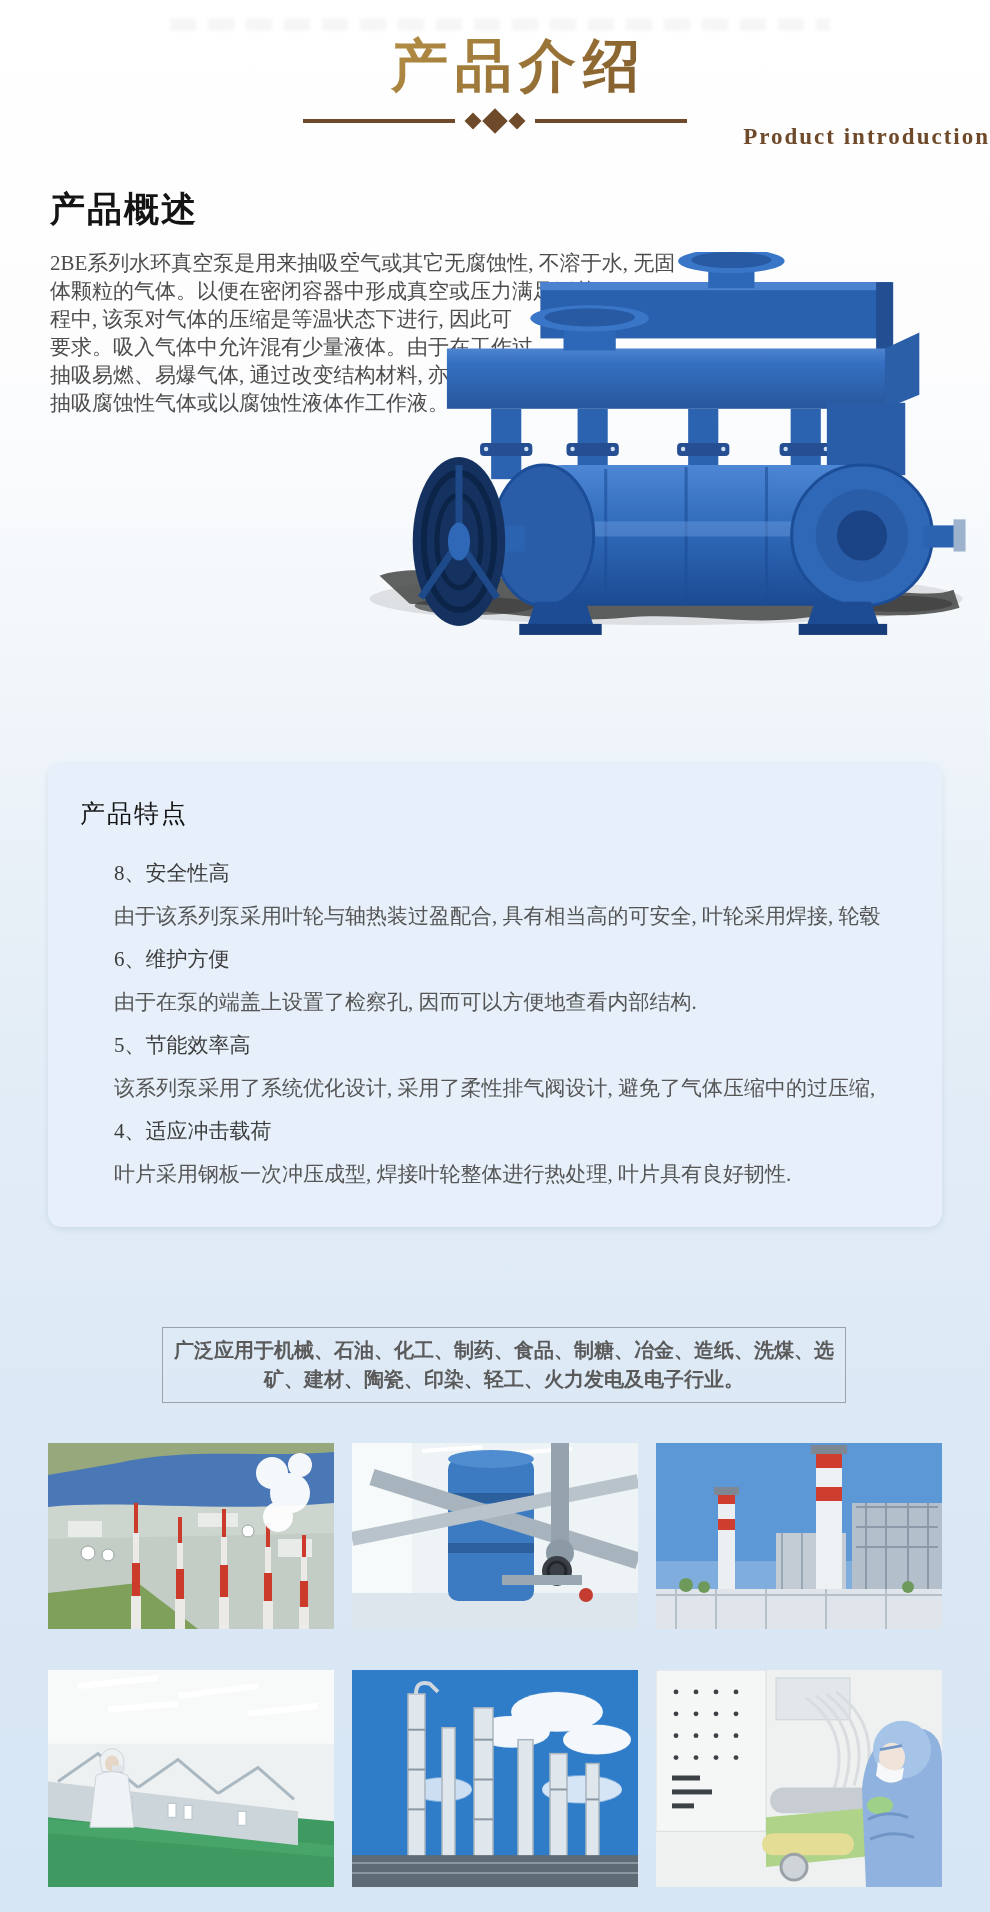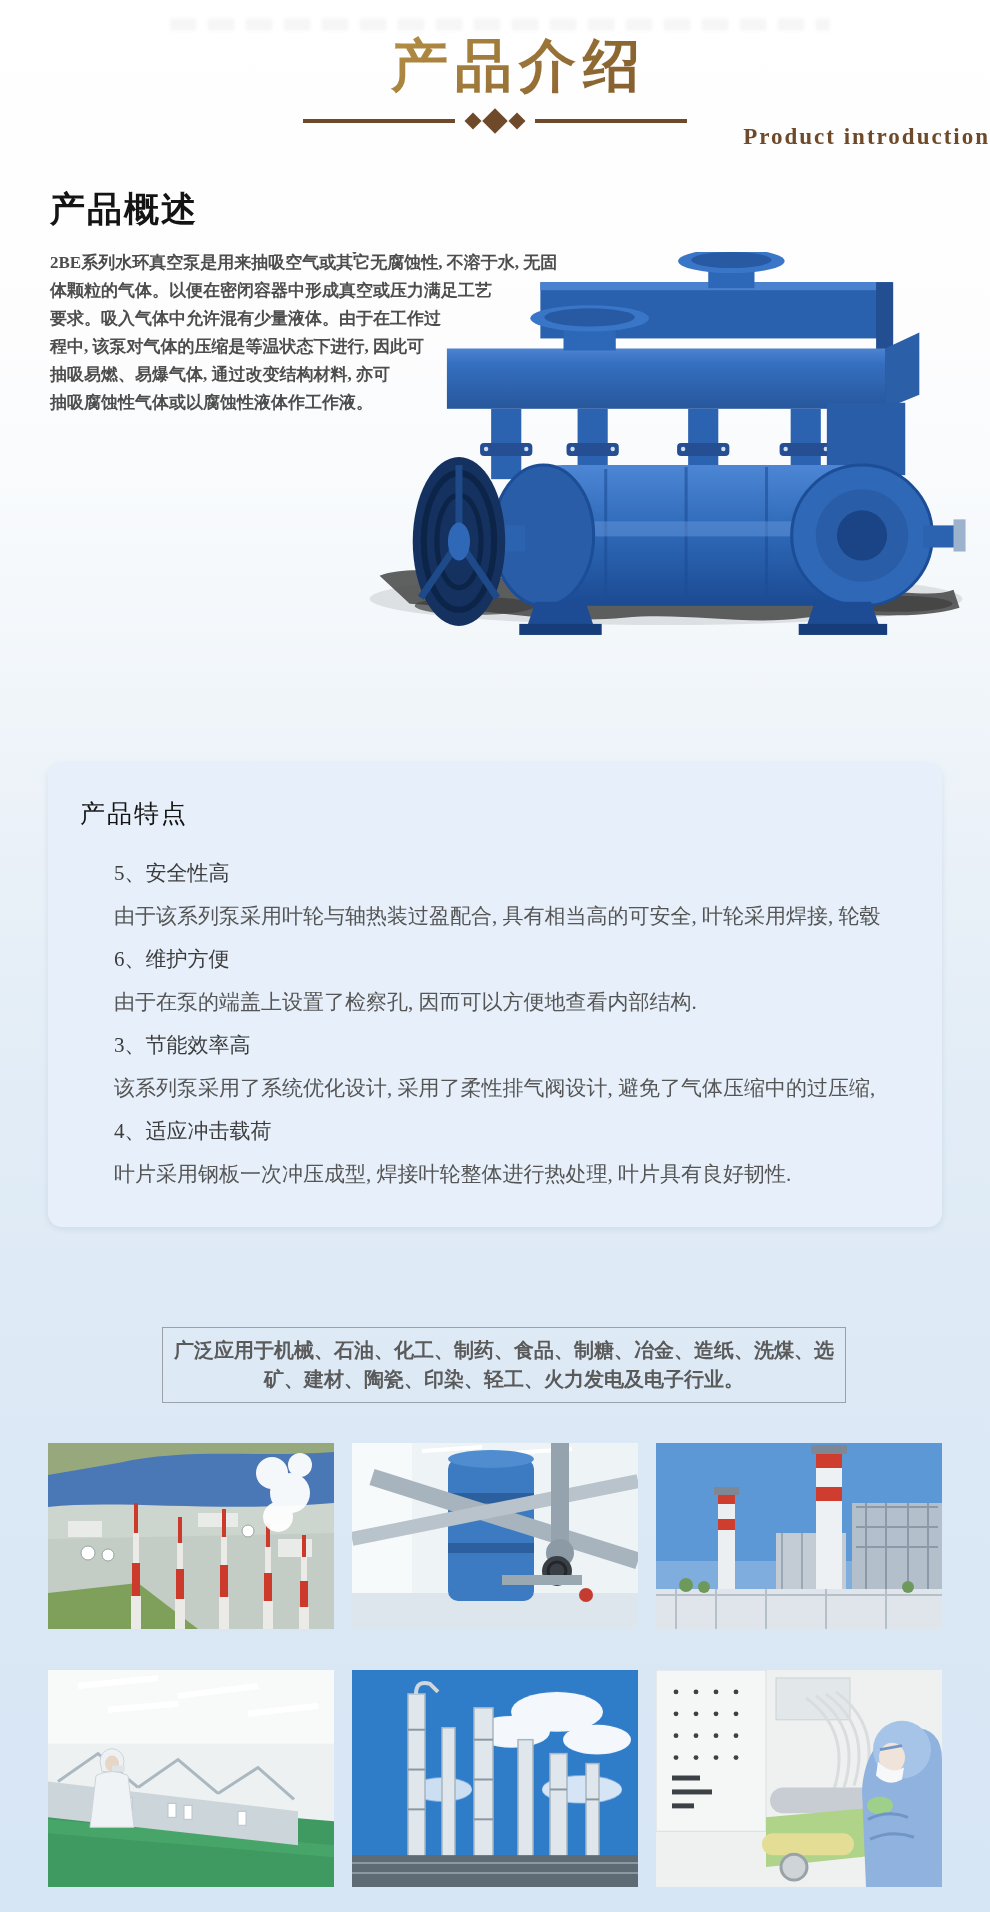--- a/index.html
+++ b/index.html
@@ -26,21 +26,21 @@
   .divider .dm { background:#6f4a2a; transform:rotate(45deg); }
   .dm.small { width:12px; height:12px; }
   .dm.big { width:18px; height:18px; }
   .subtitle {
     position:absolute; top:124px; left:0; width:100%; text-align:right;
     font-family:"Liberation Serif", serif; font-size:23px; font-weight:700;
     color:#6f4a2a; letter-spacing:2px;
   }
   
   .ov-heading { position:absolute; top:186px; left:50px; font-size:35px; font-weight:700; color:#141414; letter-spacing:2px; }
-  .ov-text { position:absolute; top:249px; left:50px; font-family:"Liberation Serif", serif; font-size:17px; color:#4d4d4d; line-height:28px; white-space:nowrap;font-weight:bold; }
+  .ov-text { position:absolute; top:249px; left:50px; font-family:"Liberation Serif", serif; font-size:21px; color:#4d4d4d; line-height:28px; white-space:nowrap; }
   .pump-wrap { position:absolute; top:252px; left:352px; width:618px; height:392px; }
   
   .feat-card {
     position:absolute; top:763px; left:48px; width:894px; height:464px;
     background:#e7f0fa; border-radius:14px; box-shadow:0 2px 6px rgba(120,150,180,.18);
   }
   .feat-heading { margin:34px 0 0 32px; font-size:25px; font-weight:400; color:#141414; letter-spacing:2px; }
   .feat-list { margin:22px 0 0 66px; font-family:"Liberation Serif", serif; }
   .feat-line { font-size:21px; line-height:43px; white-space:nowrap; }
   .feat-line.t { color:#3c3c3c; }
@@ -77,22 +77,22 @@
       <div class="dm small"></div>
     </div>
     <div class="line"></div>
   </div>
   <div class="subtitle">Product introduction</div>
 
   <div class="ov-heading">产品概述</div>
   <div class="ov-text">
     <div>2BE系列水环真空泵是用来抽吸空气或其它无腐蚀性, 不溶于水, 无固</div>
     <div>体颗粒的气体。以便在密闭容器中形成真空或压力满足工艺</div>
+    <div>程中, 该泵对气体的压缩是等温状态下进行, 因此可</div>
     <div>要求。吸入气体中允许混有少量液体。由于在工作过</div>
-    <div>程中, 该泵对气体的压缩是等温状态下进行, 因此可</div>
     <div>抽吸易燃、易爆气体, 通过改变结构材料, 亦可</div>
     <div>抽吸腐蚀性气体或以腐蚀性液体作工作液。</div>
   </div>
 
   <div class="pump-wrap" aria-label="blue-water-ring-vacuum-pump-photo">
     <svg viewBox="0 0 610 390" width="618" height="392">
       <defs>
         <linearGradient id="gBody" x1="0" y1="0" x2="0" y2="1">
           <stop offset="0" stop-color="#4c86d4"></stop>
             <stop offset=".45" stop-color="#2f6ab9"></stop>
@@ -173,25 +173,25 @@
       <polygon points="180,348 230,348 238,372 172,372" fill="#1d4c94"></polygon>
       <rect x="164" y="370" width="82" height="11" fill="#163d7a"></rect>
       <polygon points="458,348 514,348 522,372 450,372" fill="#1d4c94"></polygon>
       <rect x="442" y="370" width="88" height="11" fill="#163d7a"></rect>
     </svg>
   </div>
 
   <div class="feat-card">
     <div class="feat-heading">产品特点</div>
     <div class="feat-list">
-      <div class="feat-line t">5、安全性高</div>
+      <div class="feat-line t">8、安全性高</div>
       <div class="feat-line p">由于该系列泵采用叶轮与轴热装过盈配合, 具有相当高的可安全, 叶轮采用焊接, 轮毂</div>
       <div class="feat-line t">6、维护方便</div>
       <div class="feat-line p">由于在泵的端盖上设置了检察孔, 因而可以方便地查看内部结构.</div>
-      <div class="feat-line t">3、节能效率高</div>
+      <div class="feat-line t">5、节能效率高</div>
       <div class="feat-line p">该系列泵采用了系统优化设计, 采用了柔性排气阀设计, 避免了气体压缩中的过压缩,</div>
       <div class="feat-line t">4、适应冲击载荷</div>
       <div class="feat-line p">叶片采用钢板一次冲压成型, 焊接叶轮整体进行热处理, 叶片具有良好韧性.</div>
     </div>
   </div>
 
   <div class="scope-box">
     <div class="scope-line">广泛应用于机械、石油、化工、制药、食品、制糖、冶金、造纸、洗煤、选</div>
     <div class="scope-line">矿、建材、陶瓷、印染、轻工、火力发电及电子行业。</div>
   </div>

